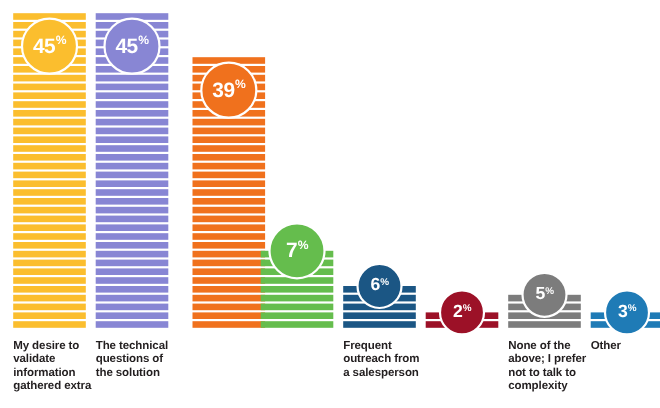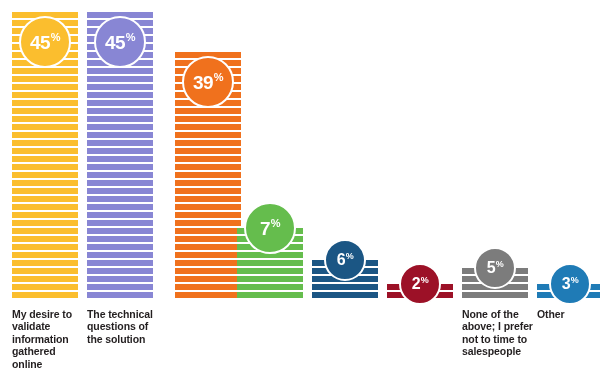--- a/index.html
+++ b/index.html
@@ -111,21 +111,21 @@
         <div class="stripe" style="background: rgb(251, 190, 46); top: 248px;"></div>
         <div class="stripe" style="background: rgb(251, 190, 46); top: 256px;"></div>
         <div class="stripe" style="background: rgb(251, 190, 46); top: 264px;"></div>
         <div class="stripe" style="background: rgb(251, 190, 46); top: 272px;"></div>
         <div class="stripe" style="background: rgb(251, 190, 46); top: 280px;"></div>
       </div>
       <div class="bubble" style="width: 52px; height: 52px; background: rgb(251, 190, 46); left: 7px; top: 16px;">
         <span class="num">45</span>
         <span class="pct">%</span>
       </div>
-      <div class="label">My desire to validate information gathered online</div>
+      <div class="label">My desire to validate information gathered extra</div>
     </div>
     <div class="bar-col" style="left: 87px;">
       <div class="bar" style="height: 288px; bottom: 71px;">
         <div class="stripe" style="background: rgb(136, 134, 212); top: 0px;"></div>
         <div class="stripe" style="background: rgb(136, 134, 212); top: 8px;"></div>
         <div class="stripe" style="background: rgb(136, 134, 212); top: 16px;"></div>
         <div class="stripe" style="background: rgb(136, 134, 212); top: 24px;"></div>
         <div class="stripe" style="background: rgb(136, 134, 212); top: 32px;"></div>
         <div class="stripe" style="background: rgb(136, 134, 212); top: 40px;"></div>
         <div class="stripe" style="background: rgb(136, 134, 212); top: 48px;"></div>
@@ -226,20 +226,21 @@
         <div class="stripe" style="background: rgb(27, 86, 132); top: 0px;"></div>
         <div class="stripe" style="background: rgb(27, 86, 132); top: 8px;"></div>
         <div class="stripe" style="background: rgb(27, 86, 132); top: 16px;"></div>
         <div class="stripe" style="background: rgb(27, 86, 132); top: 24px;"></div>
         <div class="stripe" style="background: rgb(27, 86, 132); top: 32px;"></div>
       </div>
       <div class="bubble small" style="width: 42px; height: 42px; background: rgb(27, 86, 132); left: 12px; top: 239px;">
         <span class="num">6</span>
         <span class="pct">%</span>
       </div>
+      <div class="label">Frequent outreach from a salesperson</div>
     </div>
     <div class="bar-col" style="left: 387px;">
       <div class="bar" style="height: 16px; bottom: 71px;">
         <div class="stripe" style="background: rgb(156, 17, 39); top: 0px;"></div>
         <div class="stripe" style="background: rgb(156, 17, 39); top: 8px;"></div>
       </div>
       <div class="bubble small" style="width: 42px; height: 42px; background: rgb(156, 17, 39); left: 12px; top: 263px;">
         <span class="num">2</span>
         <span class="pct">%</span>
       </div>
@@ -248,21 +249,21 @@
       <div class="bar" style="height: 32px; bottom: 71px;">
         <div class="stripe" style="background: rgb(124, 124, 124); top: 0px;"></div>
         <div class="stripe" style="background: rgb(124, 124, 124); top: 8px;"></div>
         <div class="stripe" style="background: rgb(124, 124, 124); top: 16px;"></div>
         <div class="stripe" style="background: rgb(124, 124, 124); top: 24px;"></div>
       </div>
       <div class="bubble small" style="width: 42px; height: 42px; background: rgb(124, 124, 124); left: 12px; top: 247px;">
         <span class="num">5</span>
         <span class="pct">%</span>
       </div>
-      <div class="label">None of the above; I prefer not to time to salespeople</div>
+      <div class="label">None of the above; I prefer not to talk to complexity</div>
     </div>
     <div class="bar-col" style="left: 537px;">
       <div class="bar" style="height: 16px; bottom: 71px;">
         <div class="stripe" style="background: rgb(31, 123, 182); top: 0px;"></div>
         <div class="stripe" style="background: rgb(31, 123, 182); top: 8px;"></div>
       </div>
       <div class="bubble small" style="width: 42px; height: 42px; background: rgb(31, 123, 182); left: 12px; top: 263px;">
         <span class="num">3</span>
         <span class="pct">%</span>
       </div>

